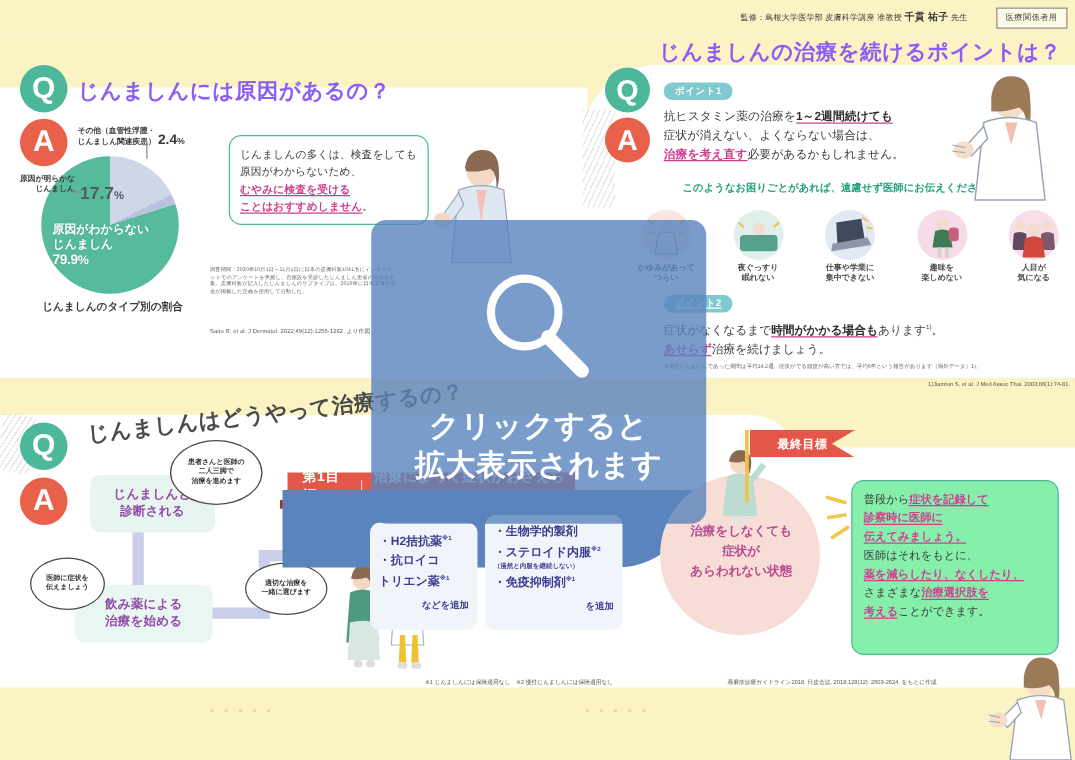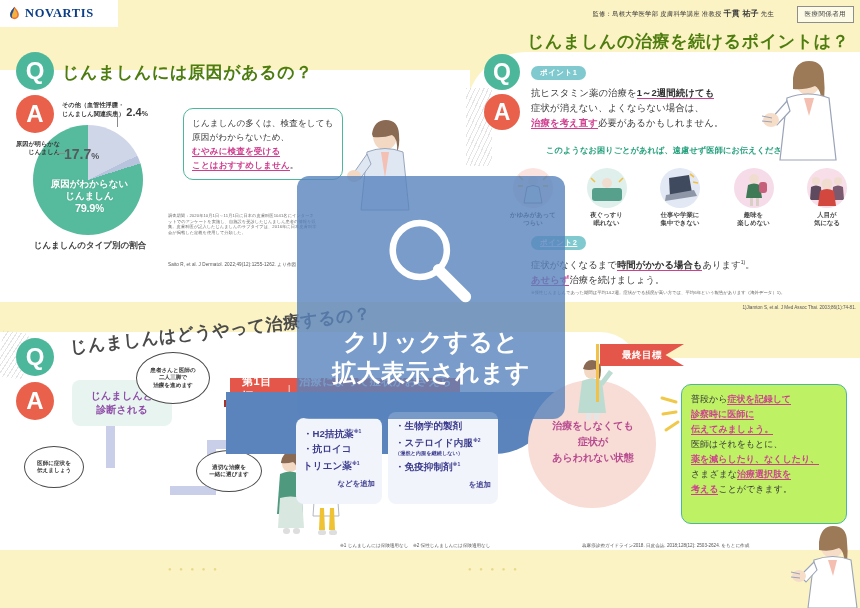--- a/index.html
+++ b/index.html
@@ -63,37 +63,37 @@
   .qa-badge {
     position:absolute; border-radius:50%;
     display:flex; align-items:center; justify-content:center;
     color:#fff; font-size:26px; font-weight:700;
     font-family:"Liberation Sans",sans-serif;
   }
   .qa-q { background:#4cb79b; }
   .qa-a { background:#e9604b; }
 
   .sec-title {
-    position:absolute; font-size:17px; font-weight:700; color:#4d7c0f;
+    position:absolute; font-size:17px; font-weight:700; color:#8b5cf6;
     letter-spacing:.6px; white-space:nowrap;
   }
 
   
   #pie {
     position:absolute; left:33px; top:125px; width:110px; height:110px;
     border-radius:50%;
     background: conic-gradient(
       from 0deg,
       #cfd6e8 0deg 63.7deg,
       #b8c3dd 63.7deg 72.4deg,
       #55bb9c 72.4deg 360deg);
   }
   #pie-center-label {
     position:absolute; left:42px; top:178px; width:95px;
-    text-align:center; color:#fff; font-weight:700; line-height:12px;
+    text-align:left; color:#fff; font-weight:700; line-height:12px;
     font-size:9.5px; text-shadow:0 0 2px rgba(0,0,0,.12);
   }
   #pie-center-label .big { font-size:11px; letter-spacing:-.3px; }
   #pie-center-label .pct { font-size:10px; }
   #lbl-other {
     position:absolute; left:62px; top:101px; width:120px;
     font-size:6.2px; color:#3a3a3a; line-height:7.5px; font-weight:700;
   }
   #lbl-other .num { font-size:11px; }
   #lbl-known {
@@ -251,21 +251,21 @@
     position:absolute; left:600px; top:344px; width:84px; height:22px;
     background:#e4564a; color:#fff; font-size:9.5px; font-weight:700;
     display:flex; align-items:center; justify-content:center; letter-spacing:.5px;
     clip-path:polygon(0 0,100% 0,78% 50%,100% 100%,0 100%);
   }
   #flag-pole { position:absolute; left:596px; top:344px; width:3px; height:58px; background:#f2c14a; }
 
   
   #final-box {
     position:absolute; left:681px; top:384px; width:166px; height:140px;
-    border:1.4px solid #4cb79b; border-radius:10px; background:#bef264;
+    border:1.4px solid #4cb79b; border-radius:10px; background:#86efac;
   }
   #final-box p {
     font-size:9px; line-height:15px; color:#3a3a3a; padding:7px 9px;
   }
 
   
   #fn-left {
     position:absolute; left:340px; top:543px; font-size:4.6px; color:#555;
   }
   #fn-right {
@@ -299,28 +299,20 @@
   <div id="band-top"></div>
   <div id="band-bottom"></div>
   <div id="white-bot"></div>
   <div id="white-bot-curve"></div>
   <div id="white-top-left"></div>
   <div id="white-top-right"></div>
   <div class="hatch" style="left:466px;top:88px;height:78px;width:26px;"></div>
   <div class="hatch" style="left:0px;top:332px;height:46px;width:26px;transform:rotate(8deg);"></div>
 
   <div id="header">
-    <div id="logo-box">
-      <svg id="logo-mark" viewBox="0 0 20 24">
-        <path d="M10 1 C6 6 3 9 3 14 a7 7 0 0 0 14 0 C17 9 14 6 10 1 z" fill="#e8743b"></path>
-        <path d="M10 4 C7.5 8 5.5 10.5 5.5 14 a4.5 4.5 0 0 0 9 0 C14.5 10.5 12.5 8 10 4 z" fill="#f3b23f"></path>
-        <path d="M10 1 C6 6 3 9 3 14 a7 7 0 0 0 3.2 5.9 C5 17 6 13 7.5 10 C8.3 8.3 9.2 5 10 1 z" fill="#1a4f9c"></path>
-      </svg>
-      <span id="logo-text">NOVARTIS</span>
-    </div>
     <div id="supervisor">
       <span>監修：島根大学医学部 皮膚科学講座 准教授</span><span class="nm">千貫 祐子</span><span>先生</span>
     </div>
     <div id="audience-badge">医療関係者用</div>
   </div>
 
   <div class="qa-badge qa-q" style="left:16px;top:52px;width:38px;height:38px;font-size:24px;">Q</div>
   <div class="sec-title" style="left:62px;top:61px;">じんましんには原因があるの？</div>
   <div class="qa-badge qa-a" style="left:16px;top:95px;width:38px;height:38px;font-size:24px;">A</div>
 
@@ -466,20 +458,24 @@
 
   <div class="qa-badge qa-q" style="left:16px;top:338px;width:38px;height:38px;font-size:24px;">Q</div>
   <div id="bot-title">じんましんはどうやって治療するの？</div>
   <div class="qa-badge qa-a" style="left:16px;top:382px;width:38px;height:38px;font-size:24px;">A</div>
 
   <div class="flow-box" id="fb1">
     <span style="white-space:pre-line;">じんましんと
 診断される</span>
   </div>
   <div class="connector" style="left:106px;top:426px;width:9px;height:42px;"></div>
+  <div class="flow-box" id="fb2">
+    <span style="white-space:pre-line;">飲み薬による
+治療を始める</span>
+  </div>
   <div class="connector" style="left:170px;top:486px;width:46px;height:9px;"></div>
   <div class="connector" style="left:207px;top:440px;width:9px;height:55px;border-radius:5px 5px 0 0;"></div>
   <div class="connector" style="left:207px;top:440px;width:46px;height:9px;"></div>
 
   <div class="bubble" style="left:136px;top:352px;width:74px;height:52px;white-space:pre-line;">患者さんと医師の
 二人三脚で
 治療を進めます</div>
   <div class="bubble" style="left:24px;top:446px;width:60px;height:42px;white-space:pre-line;">医師に症状を
 伝えましょう</div>
   <div class="bubble" style="left:196px;top:450px;width:66px;height:42px;white-space:pre-line;">適切な治療を

